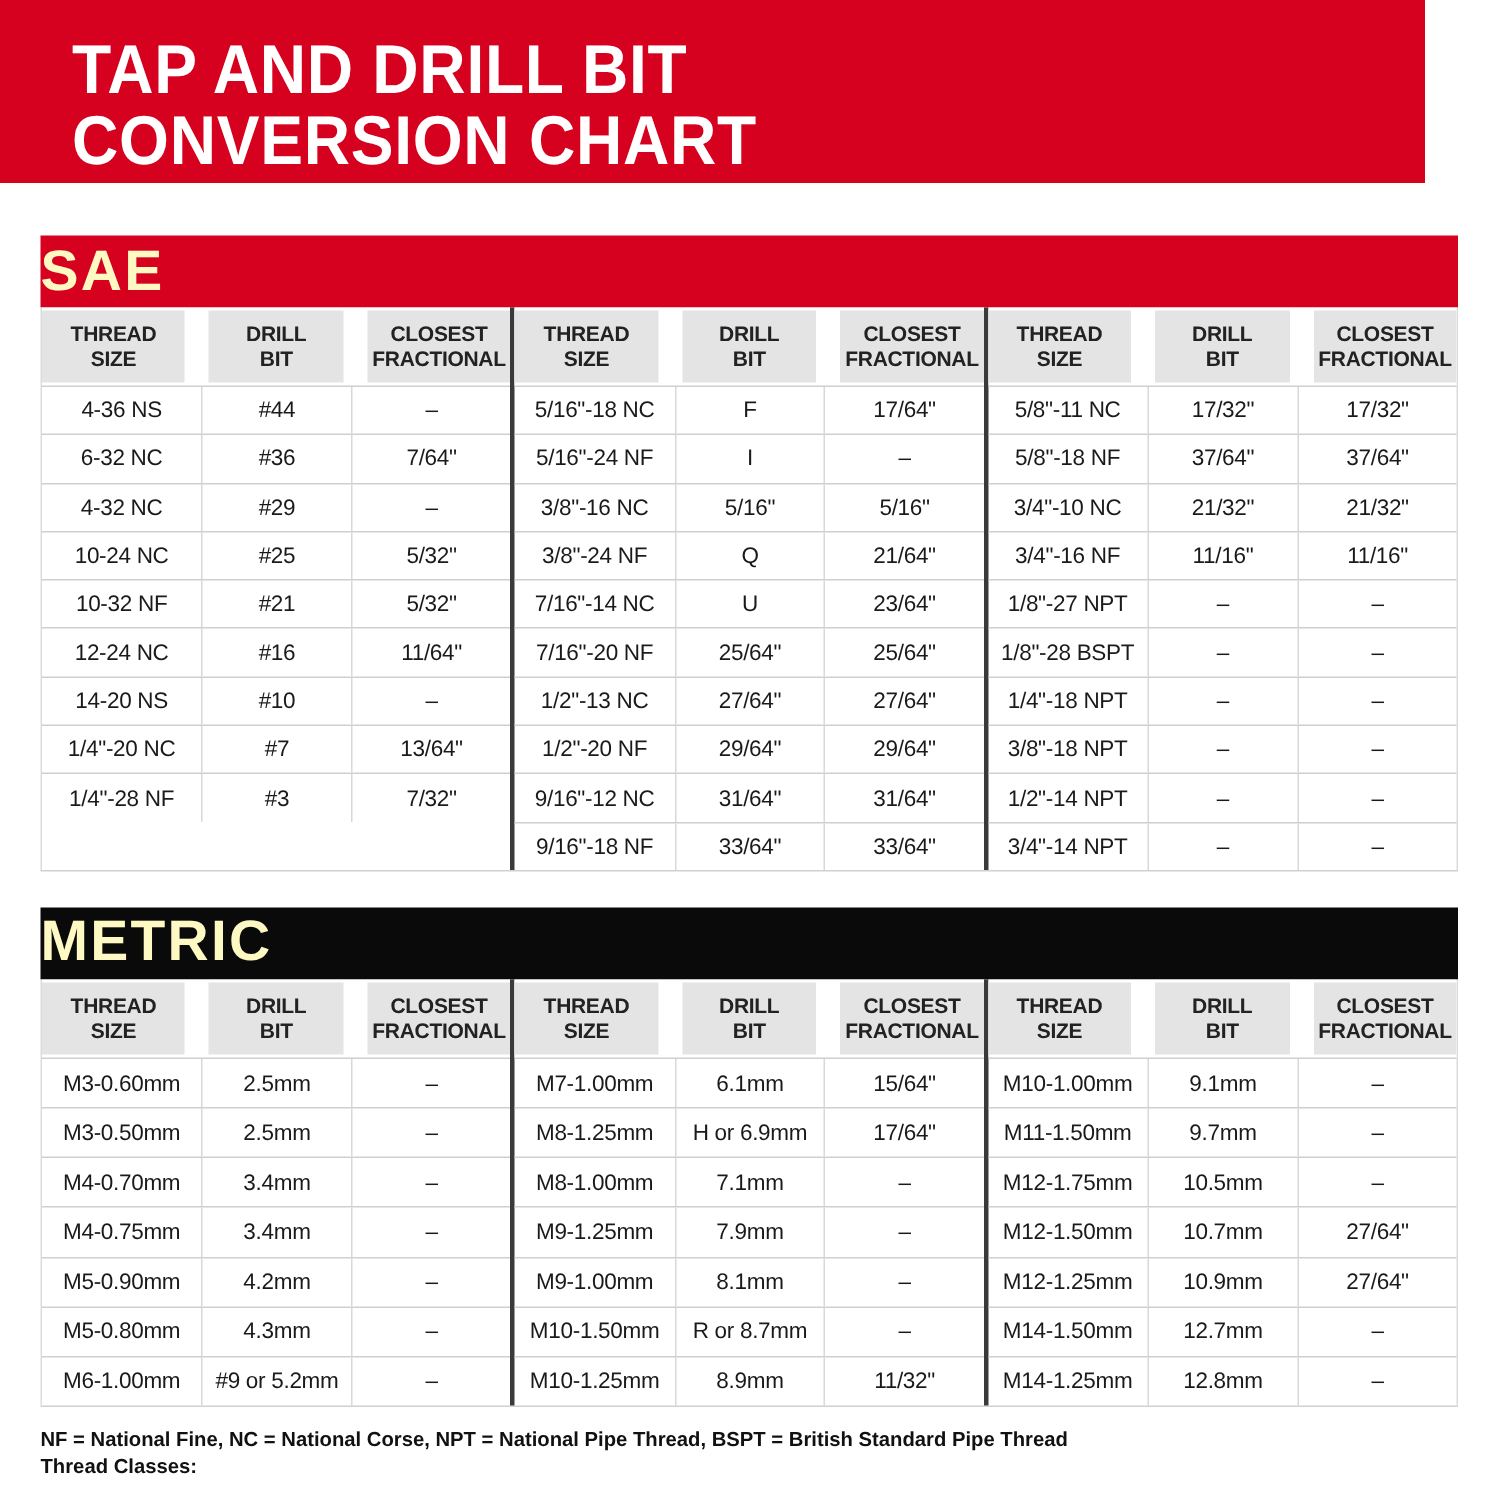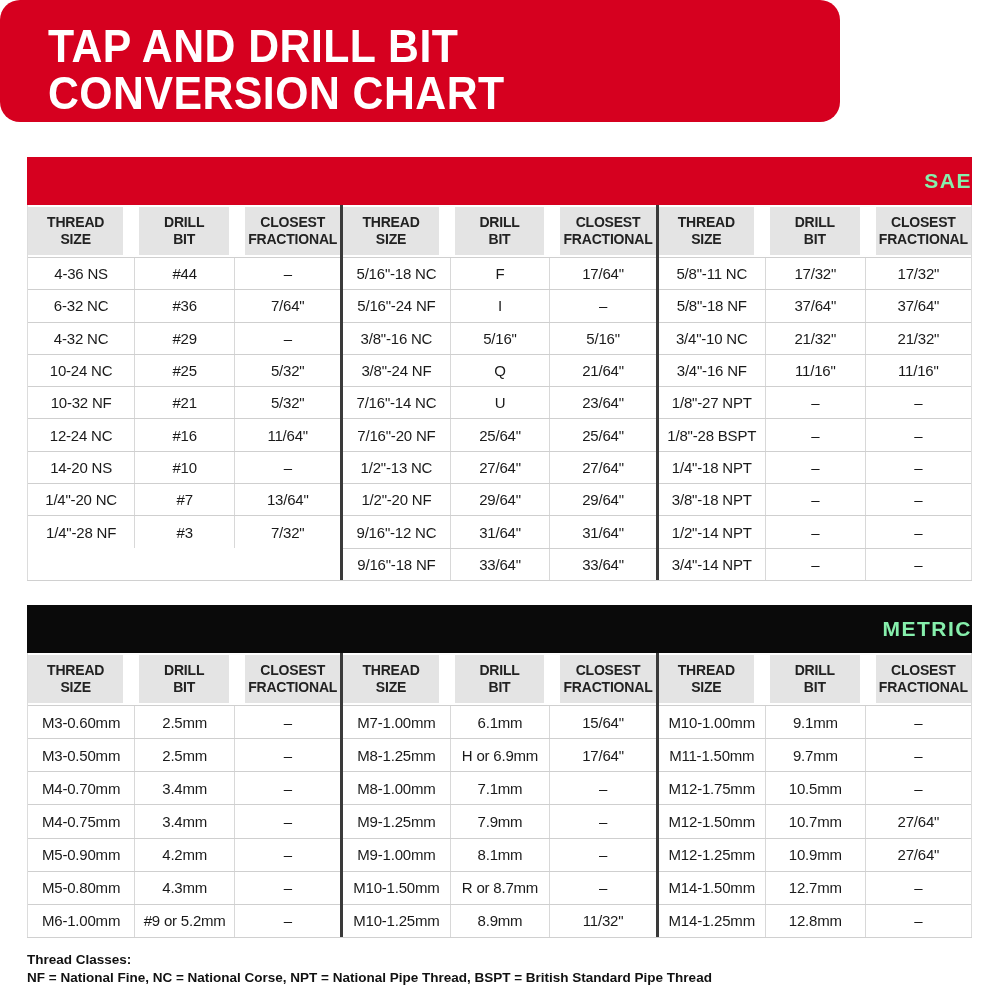--- a/index.html
+++ b/index.html
@@ -13,34 +13,33 @@
   *{box-sizing:border-box;}
   html,body{margin:0;padding:0;}
   body{
     width:1000px;height:1000px;background:#ffffff;
     font-family:"Liberation Sans", sans-serif;
     color:var(--txt);
     overflow:hidden;
   }
   
   .top-banner{
-    width:840px;height:122px;background:var(--red);
+    width:950px;height:122px;background:var(--red);
     padding:23px 0 0 48px;
-    border-radius:20px;
   }
   .title-line{
     color:#fff;font-weight:bold;font-size:46px;line-height:1.02;
     letter-spacing:.5px;transform:scaleX(.93);transform-origin:left center;
     white-space:nowrap;
   }
   
   .section{margin:0 28px 0 27px;}
   .section-banner{
-    height:48px;display:flex;align-items:center;justify-content:flex-end;
-    color:#86efac;font-weight:bold;font-size:21px;letter-spacing:1.5px;
+    height:48px;display:flex;align-items:center;justify-content:flex-start;
+    color:#fef9c3;font-weight:bold;font-size:38px;letter-spacing:1.5px;
   }
   .banner-red{background:var(--red);margin-top:35px;}
   .banner-black{background:var(--black);margin-top:24px;}
   
   .groups{
     display:flex;
     border-bottom:1px solid var(--line-light);
   }
   .group{flex:1 1 0;min-width:0;}
   .group.g-first{border-left:1px solid #dcdcdc;}
@@ -453,15 +452,15 @@
             <div class="dcell w1">M14-1.25mm</div>
             <div class="dcell w2">12.8mm</div>
             <div class="dcell w3">–</div>
           </div>
         </div>
       </div>
     </div>
 </div>
 
 <div class="footer">
+  <div>NF = National Fine, NC = National Corse, NPT = National Pipe Thread, BSPT = British Standard Pipe Thread</div>
   <div>Thread Classes:</div>
-  <div>NF = National Fine, NC = National Corse, NPT = National Pipe Thread, BSPT = British Standard Pipe Thread</div>
 </div>
 
 </body></html>

